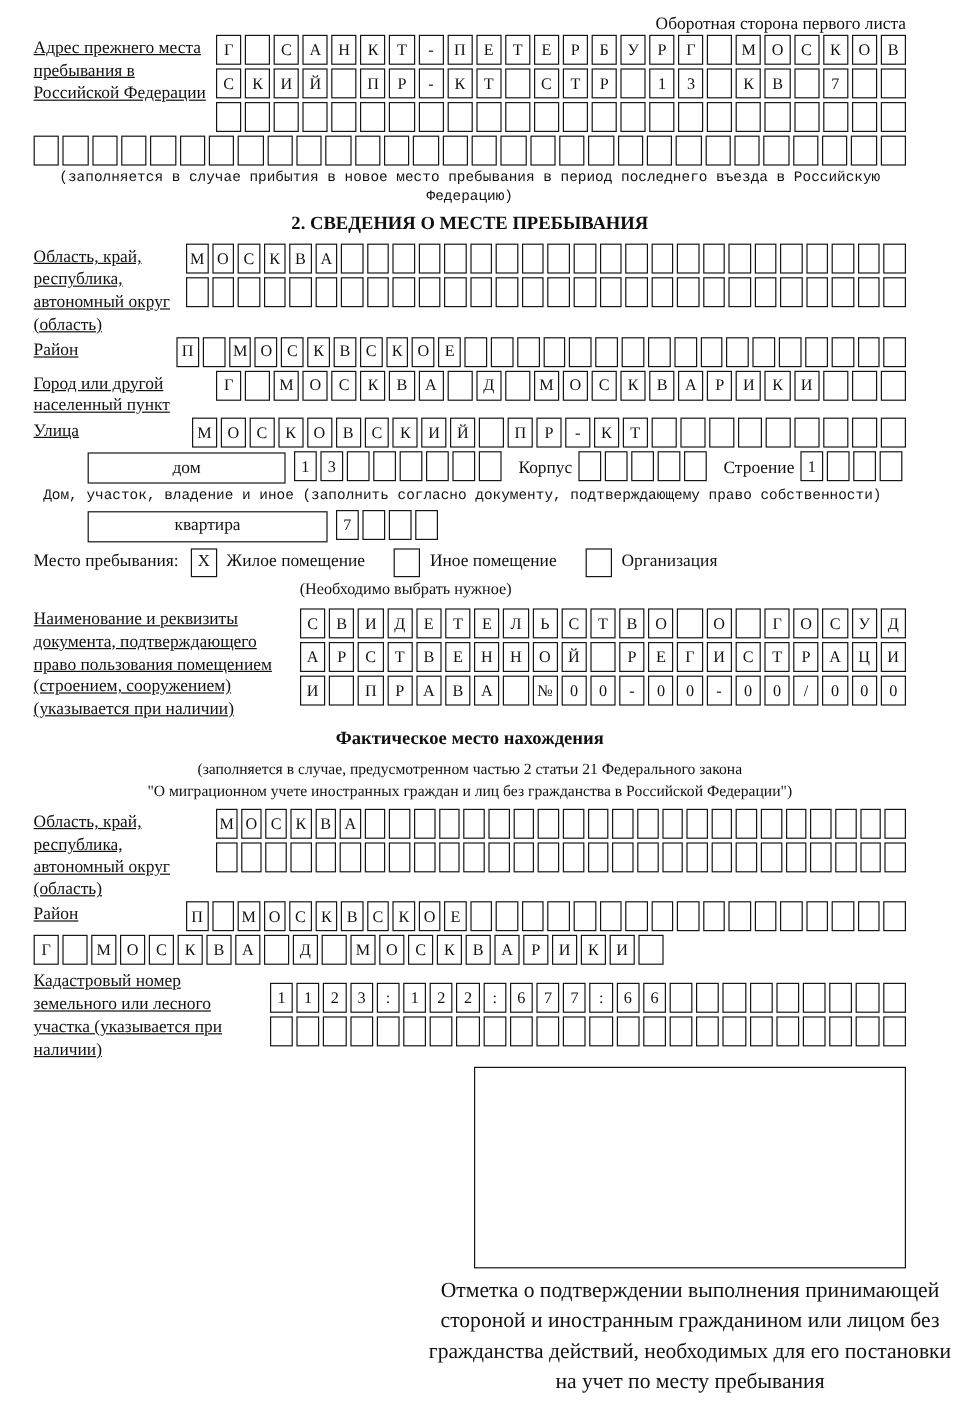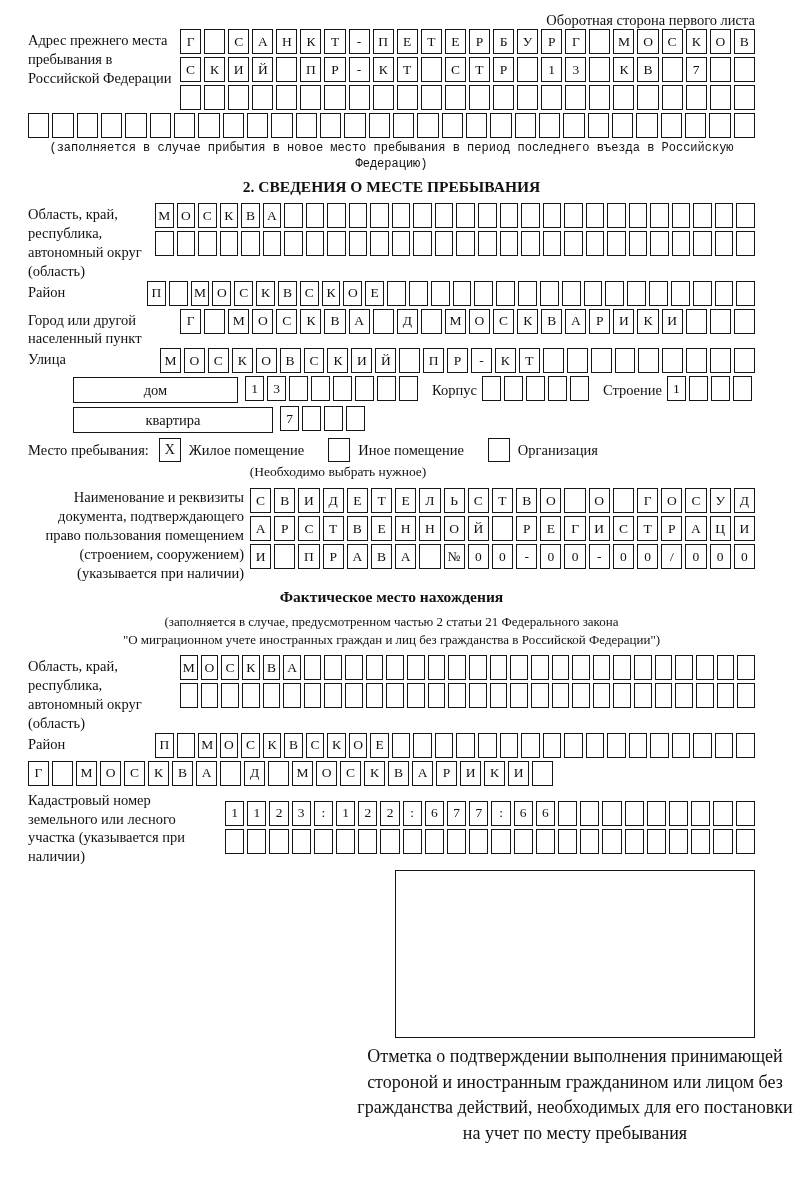--- a/index.html
+++ b/index.html
@@ -19,20 +19,21 @@
     font-size:14.5px;
   }
   .field{display:flex;align-items:flex-start;}
   .lbl{
     font-size:14.5px;
     line-height:1.3;
     flex:0 0 auto;
     padding-top:2px;
     box-sizing:border-box;
     padding-right:6px;
+    text-decoration:underline;
   }
   .rowstack{flex:0 0 auto;}
   .cellrow{display:flex;gap:3px;height:25px;margin-bottom:3px;}
   .cell{
     flex:1 1 0;
     border:1.6px solid #161616;
     background:#fff;
     display:flex;align-items:center;justify-content:center;
     font-size:13.5px;
     line-height:1;
@@ -74,21 +75,21 @@
     width:22px;height:24px;
     border:1.6px solid #161616;
     display:flex;align-items:center;justify-content:center;
     font-size:14px;
     box-sizing:border-box;
     margin:0 8px 0 10px;
     flex:0 0 auto;
   }
   .cbrow .optlbl{margin-right:14px;}
   .selnote{width:620px;text-align:center;font-size:13.5px;margin:2px 0 6px 0;}
-  .docfield{margin-top:4px;text-align:right;}
+  .docfield{margin-top:4px;}
   .docrows{padding-top:2px;}
   .twonotes{text-align:center;font-size:13px;line-height:1.38;margin-bottom:6px;}
   .cadrows{margin-top:12px;}
   .stampbox{
     margin-left:367px;
     width:360px;height:168px;
     border:1.6px solid #161616;
     box-sizing:border-box;
     margin-top:4px;
   }
@@ -410,20 +411,21 @@
         <div class="cell"></div>
       </div>
     <div class="inlinelbl">Строение</div>
     <div class="cellrow fx">
         <div class="cell">1</div>
         <div class="cell"></div>
         <div class="cell"></div>
         <div class="cell"></div>
       </div>
   </div>
+  <div class="note indent">Дом, участок, владение и иное (заполнить согласно документу, подтверждающему право собственности)</div>
 
   <div class="houserow mt2">
     <div class="boxlabel bl200">квартира</div>
     <div class="cellrow fx">
         <div class="cell">7</div>
         <div class="cell"></div>
         <div class="cell"></div>
         <div class="cell"></div>
       </div>
   </div>

